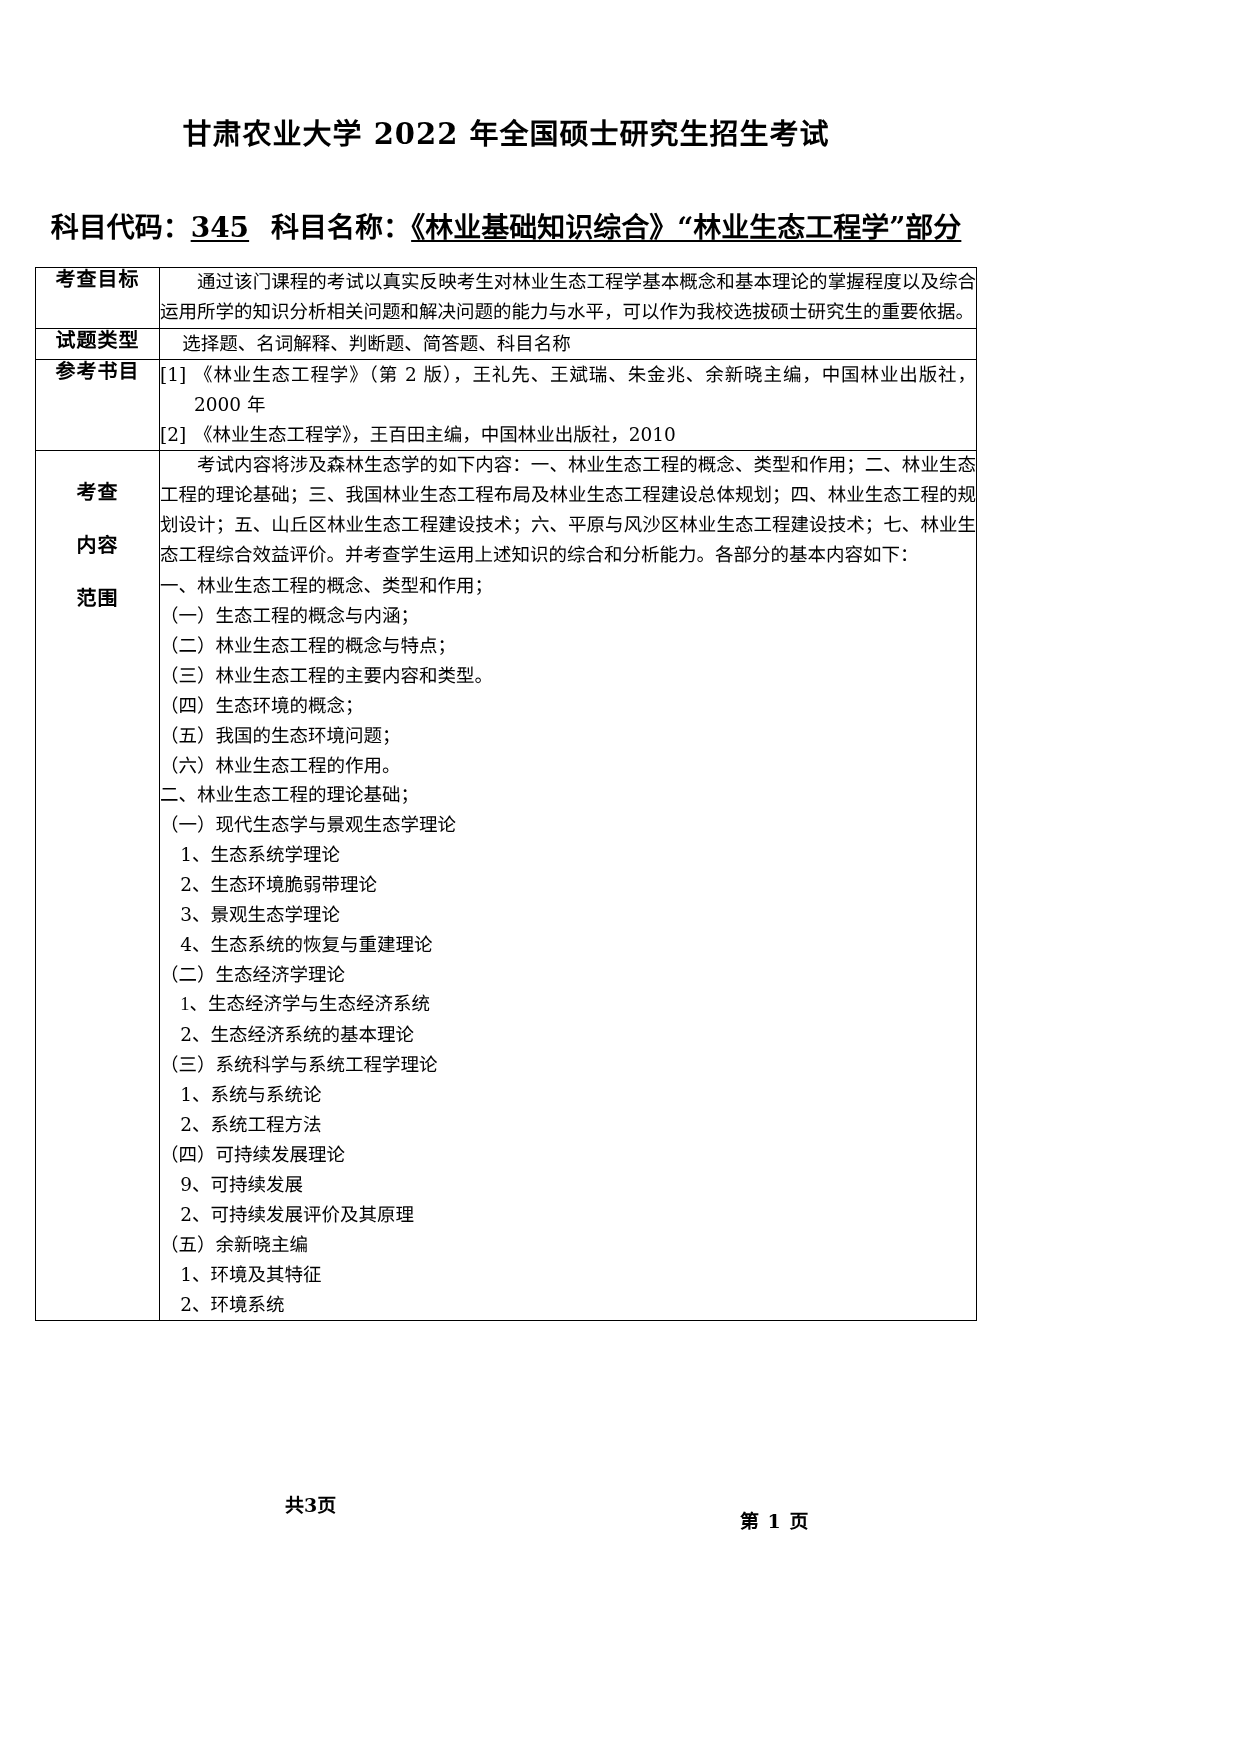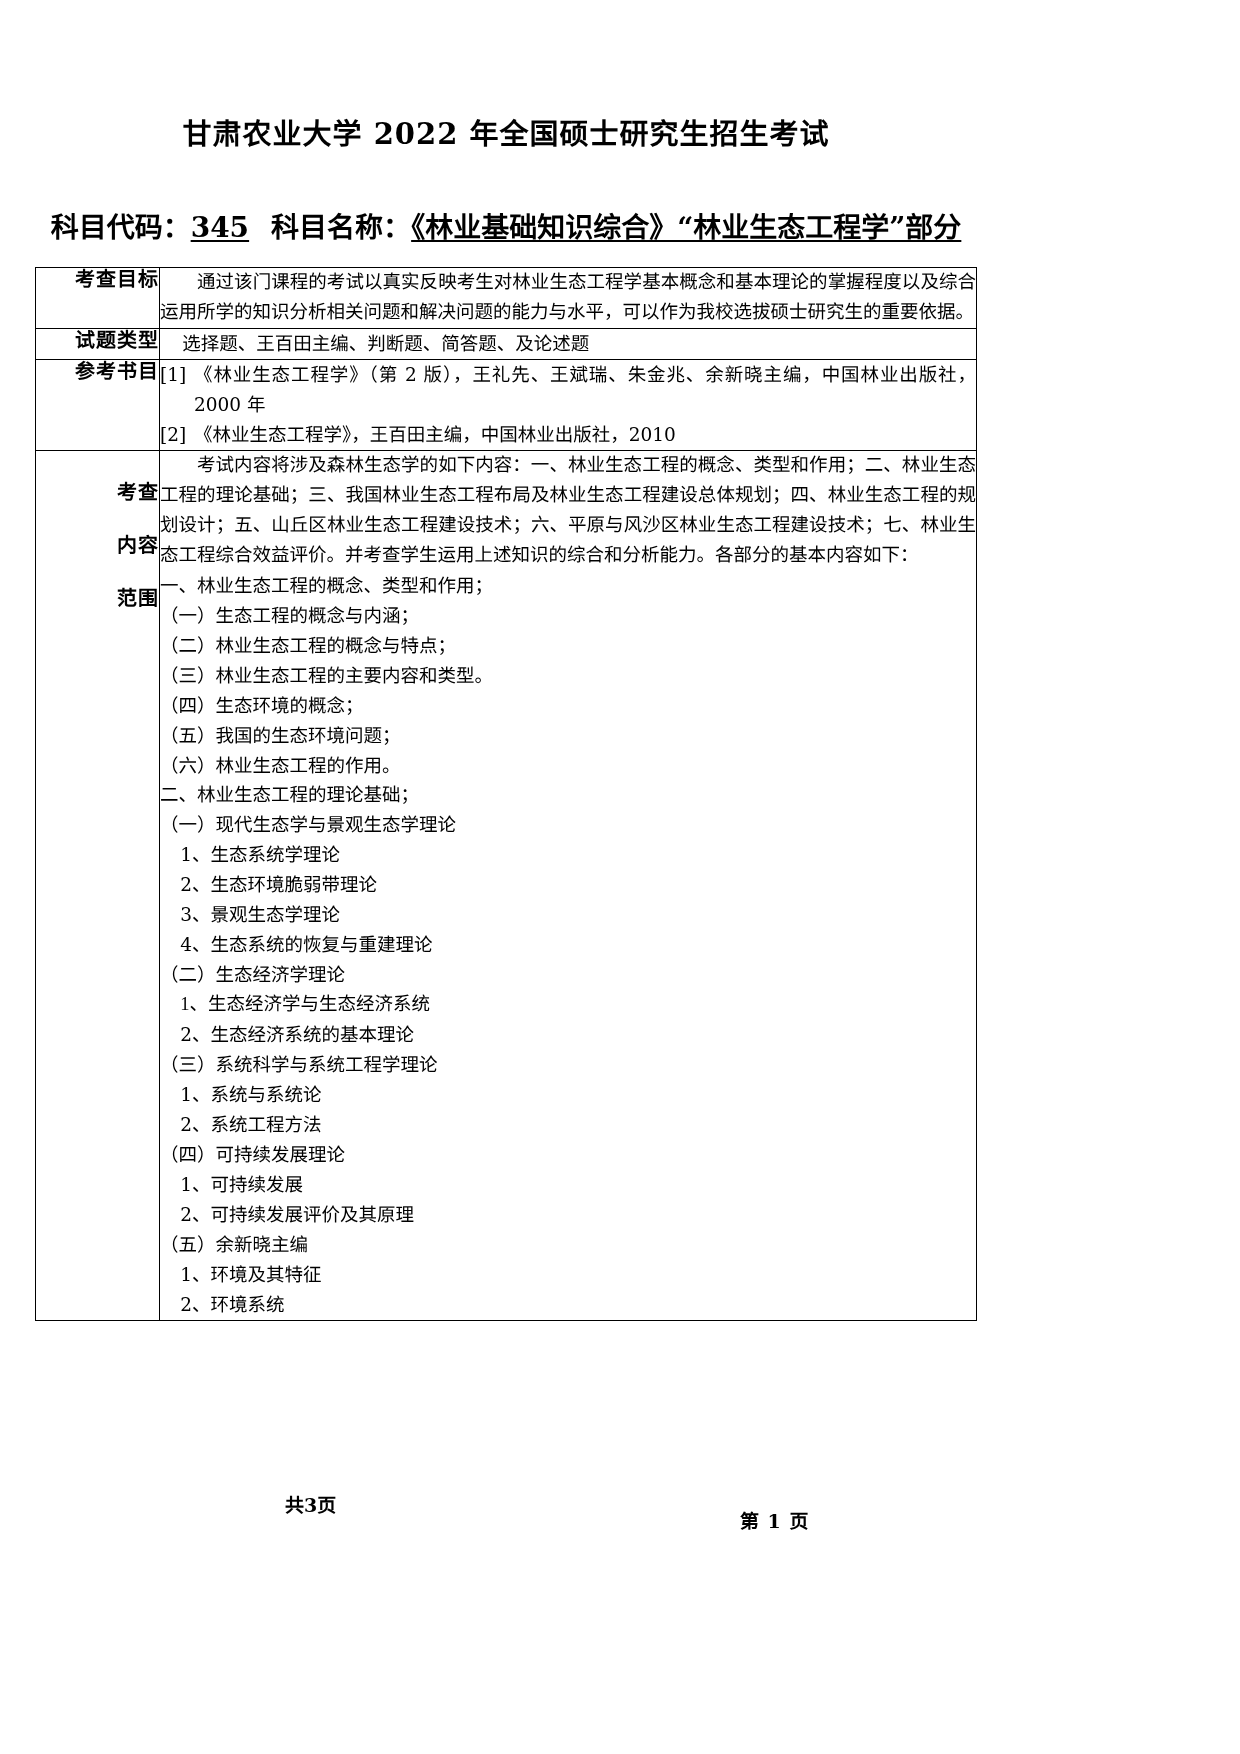--- a/index.html
+++ b/index.html
@@ -54,21 +54,21 @@
     width:942px;
     table-layout:fixed;
   }
   table.outline td{
     border:1px solid #000;
     vertical-align:top;
     padding:0;
   }
   td.label{
     width:124px;
-    text-align:right;
+    text-align:center;
     vertical-align:middle;
     font-weight:bold;
     font-size:20px;
     letter-spacing:1px;
     padding:10px 4px;
   }
   td.label .lab-line{display:block;line-height:1.15;}
   td.label.stacked .lab-line{margin:30px 0;}
   td.body{
     font-size:18.5px;
@@ -139,21 +139,21 @@
         <td class="body">
           <p class="indent">通过该门课程的考试以真实反映考生对林业生态工程学基本概念和基本理论的掌握程度以及综合运用所学的知识分析相关问题和解决问题的能力与水平，可以作为我校选拔硕士研究生的重要依据。</p>
         </td>
       </tr>
 
       <tr>
         <td class="label">
           <span class="lab-line">试题类型</span>
         </td>
         <td class="body">
-          <p style="text-indent:1.2em;">选择题、王百田主编、判断题、简答题、及论述题</p>
+          <p style="text-indent:1.2em;">选择题、名词解释、判断题、简答题、科目名称</p>
         </td>
       </tr>
 
       <tr>
         <td class="label">
           <span class="lab-line">参考书目</span>
         </td>
         <td class="body">
           <div class="ref-item">
             <span class="ref-num">[1]</span>
@@ -188,21 +188,21 @@
               <p style="padding-left: 1.1em;">2、生态环境脆弱带理论</p>
               <p style="padding-left: 1.1em;">3、景观生态学理论</p>
               <p style="padding-left: 1.1em;">4、生态系统的恢复与重建理论</p>
               <p>（二）生态经济学理论</p>
               <p style="padding-left: 1.1em; font-family: Liberation Serif, serif;">1、生态经济学与生态经济系统</p>
               <p style="padding-left: 1.1em;">2、生态经济系统的基本理论</p>
               <p>（三）系统科学与系统工程学理论</p>
               <p style="padding-left: 1.1em;">1、系统与系统论</p>
               <p style="padding-left: 1.1em;">2、系统工程方法</p>
               <p>（四）可持续发展理论</p>
-              <p style="padding-left: 1.1em;">1、可持续发展</p>
+              <p style="padding-left: 1.1em;">9、可持续发展</p>
               <p style="padding-left: 1.1em;">2、可持续发展评价及其原理</p>
               <p>（五）余新晓主编</p>
               <p style="padding-left: 1.1em;">1、环境及其特征</p>
               <p style="padding-left: 1.1em;">2、环境系统</p>
             </div>
         </td>
       </tr>
 
     </tbody>
   </table>

